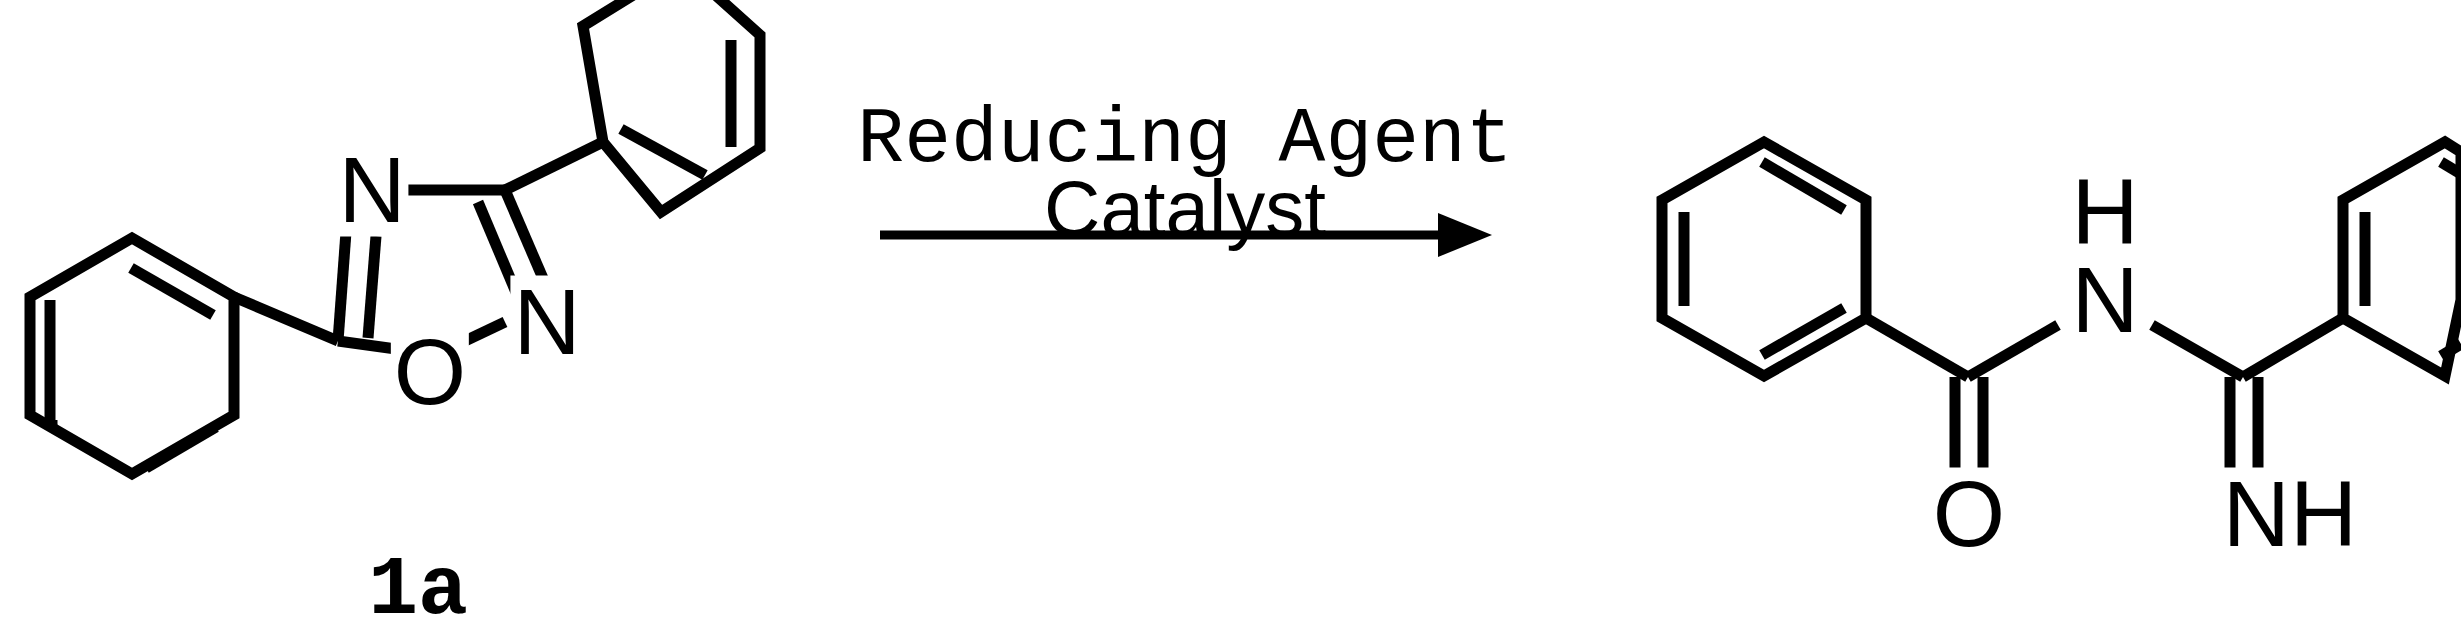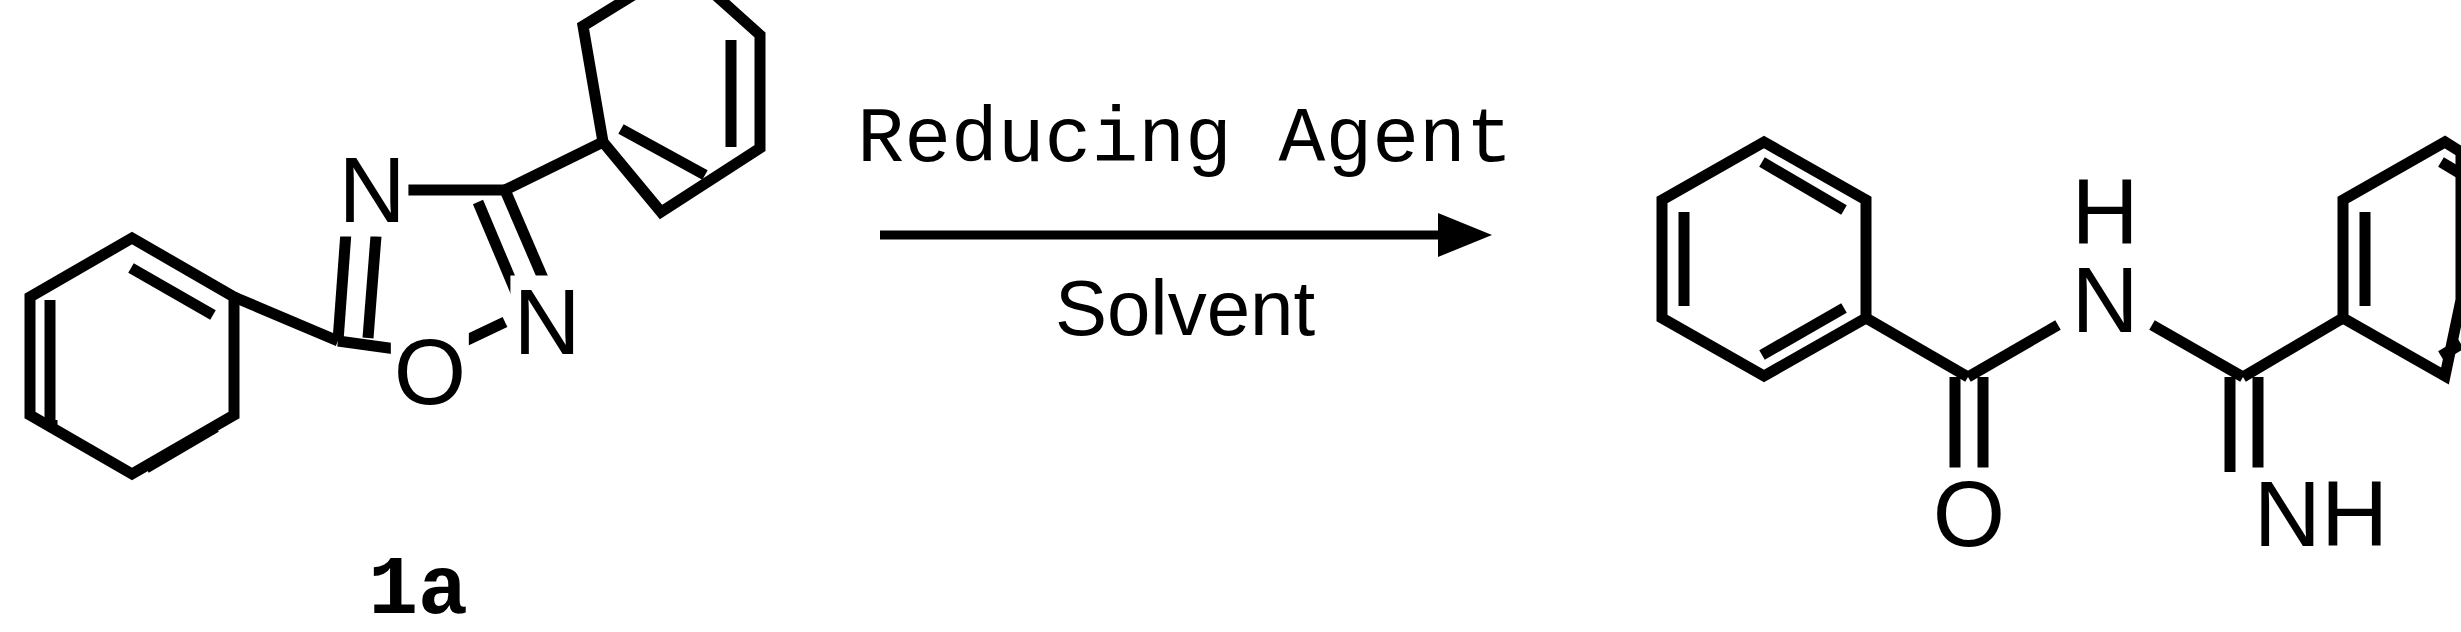--- a/index.html
+++ b/index.html
@@ -131,21 +131,21 @@
   </div>
 
   <svg class="svg-layer" viewBox="0 0 2461 632">
     <g>
       <line class="arrow-line" x1="880" y1="235" x2="1438" y2="235"></line>
       <polygon class="arrow-head" points="1438,213 1492,235 1438,257"></polygon>
     </g>
   </svg>
 
   <div class="cond-text" style="left:1185px; top:100px;font-family:Liberation Mono, monospace;">Reducing Agent</div>
-  <div class="cond-text" style="left:1185px; top:268px;">Solvent</div>
+  <div class="cond-text" style="left:1185px; top:168px;">Catalyst</div>
 
   <svg class="svg-layer" viewBox="0 0 2461 632">
 
     <g>
       <polygon class="bond" points="1662,200 1764,142 1866,200 1866,318 1764,376 1662,318"></polygon>
       <line class="bond-inner" x1="1684" y1="212" x2="1684" y2="306"></line>
       <line class="bond-inner" x1="1762" y1="162" x2="1844" y2="210"></line>
       <line class="bond-inner" x1="1762" y1="355" x2="1844" y2="308"></line>
     </g>
 
@@ -171,16 +171,16 @@
       <polygon class="bond" points="2343,318 2343,200 2445,142 2461,152 2461,300 2445,376"></polygon>
       <line class="bond-inner" x1="2365" y1="212" x2="2365" y2="306"></line>
       <line class="bond-inner" x1="2441" y1="162" x2="2461" y2="174"></line>
       <line class="bond-inner" x1="2441" y1="356" x2="2461" y2="344"></line>
     </g>
   </svg>
 
   <div class="atom" style="left:2105px; top:212px;">H</div>
   <div class="atom" style="left:2105px; top:300px;">N</div>
   <div class="atom" style="left:1969px; top:514px;">O</div>
-  <div class="atom" style="left:2290px; top:514px;margin-left:31px;">NH</div>
+  <div class="atom" style="left:2290px; top:514px;">NH</div>
 
 
 </div>
 
 </body></html>

